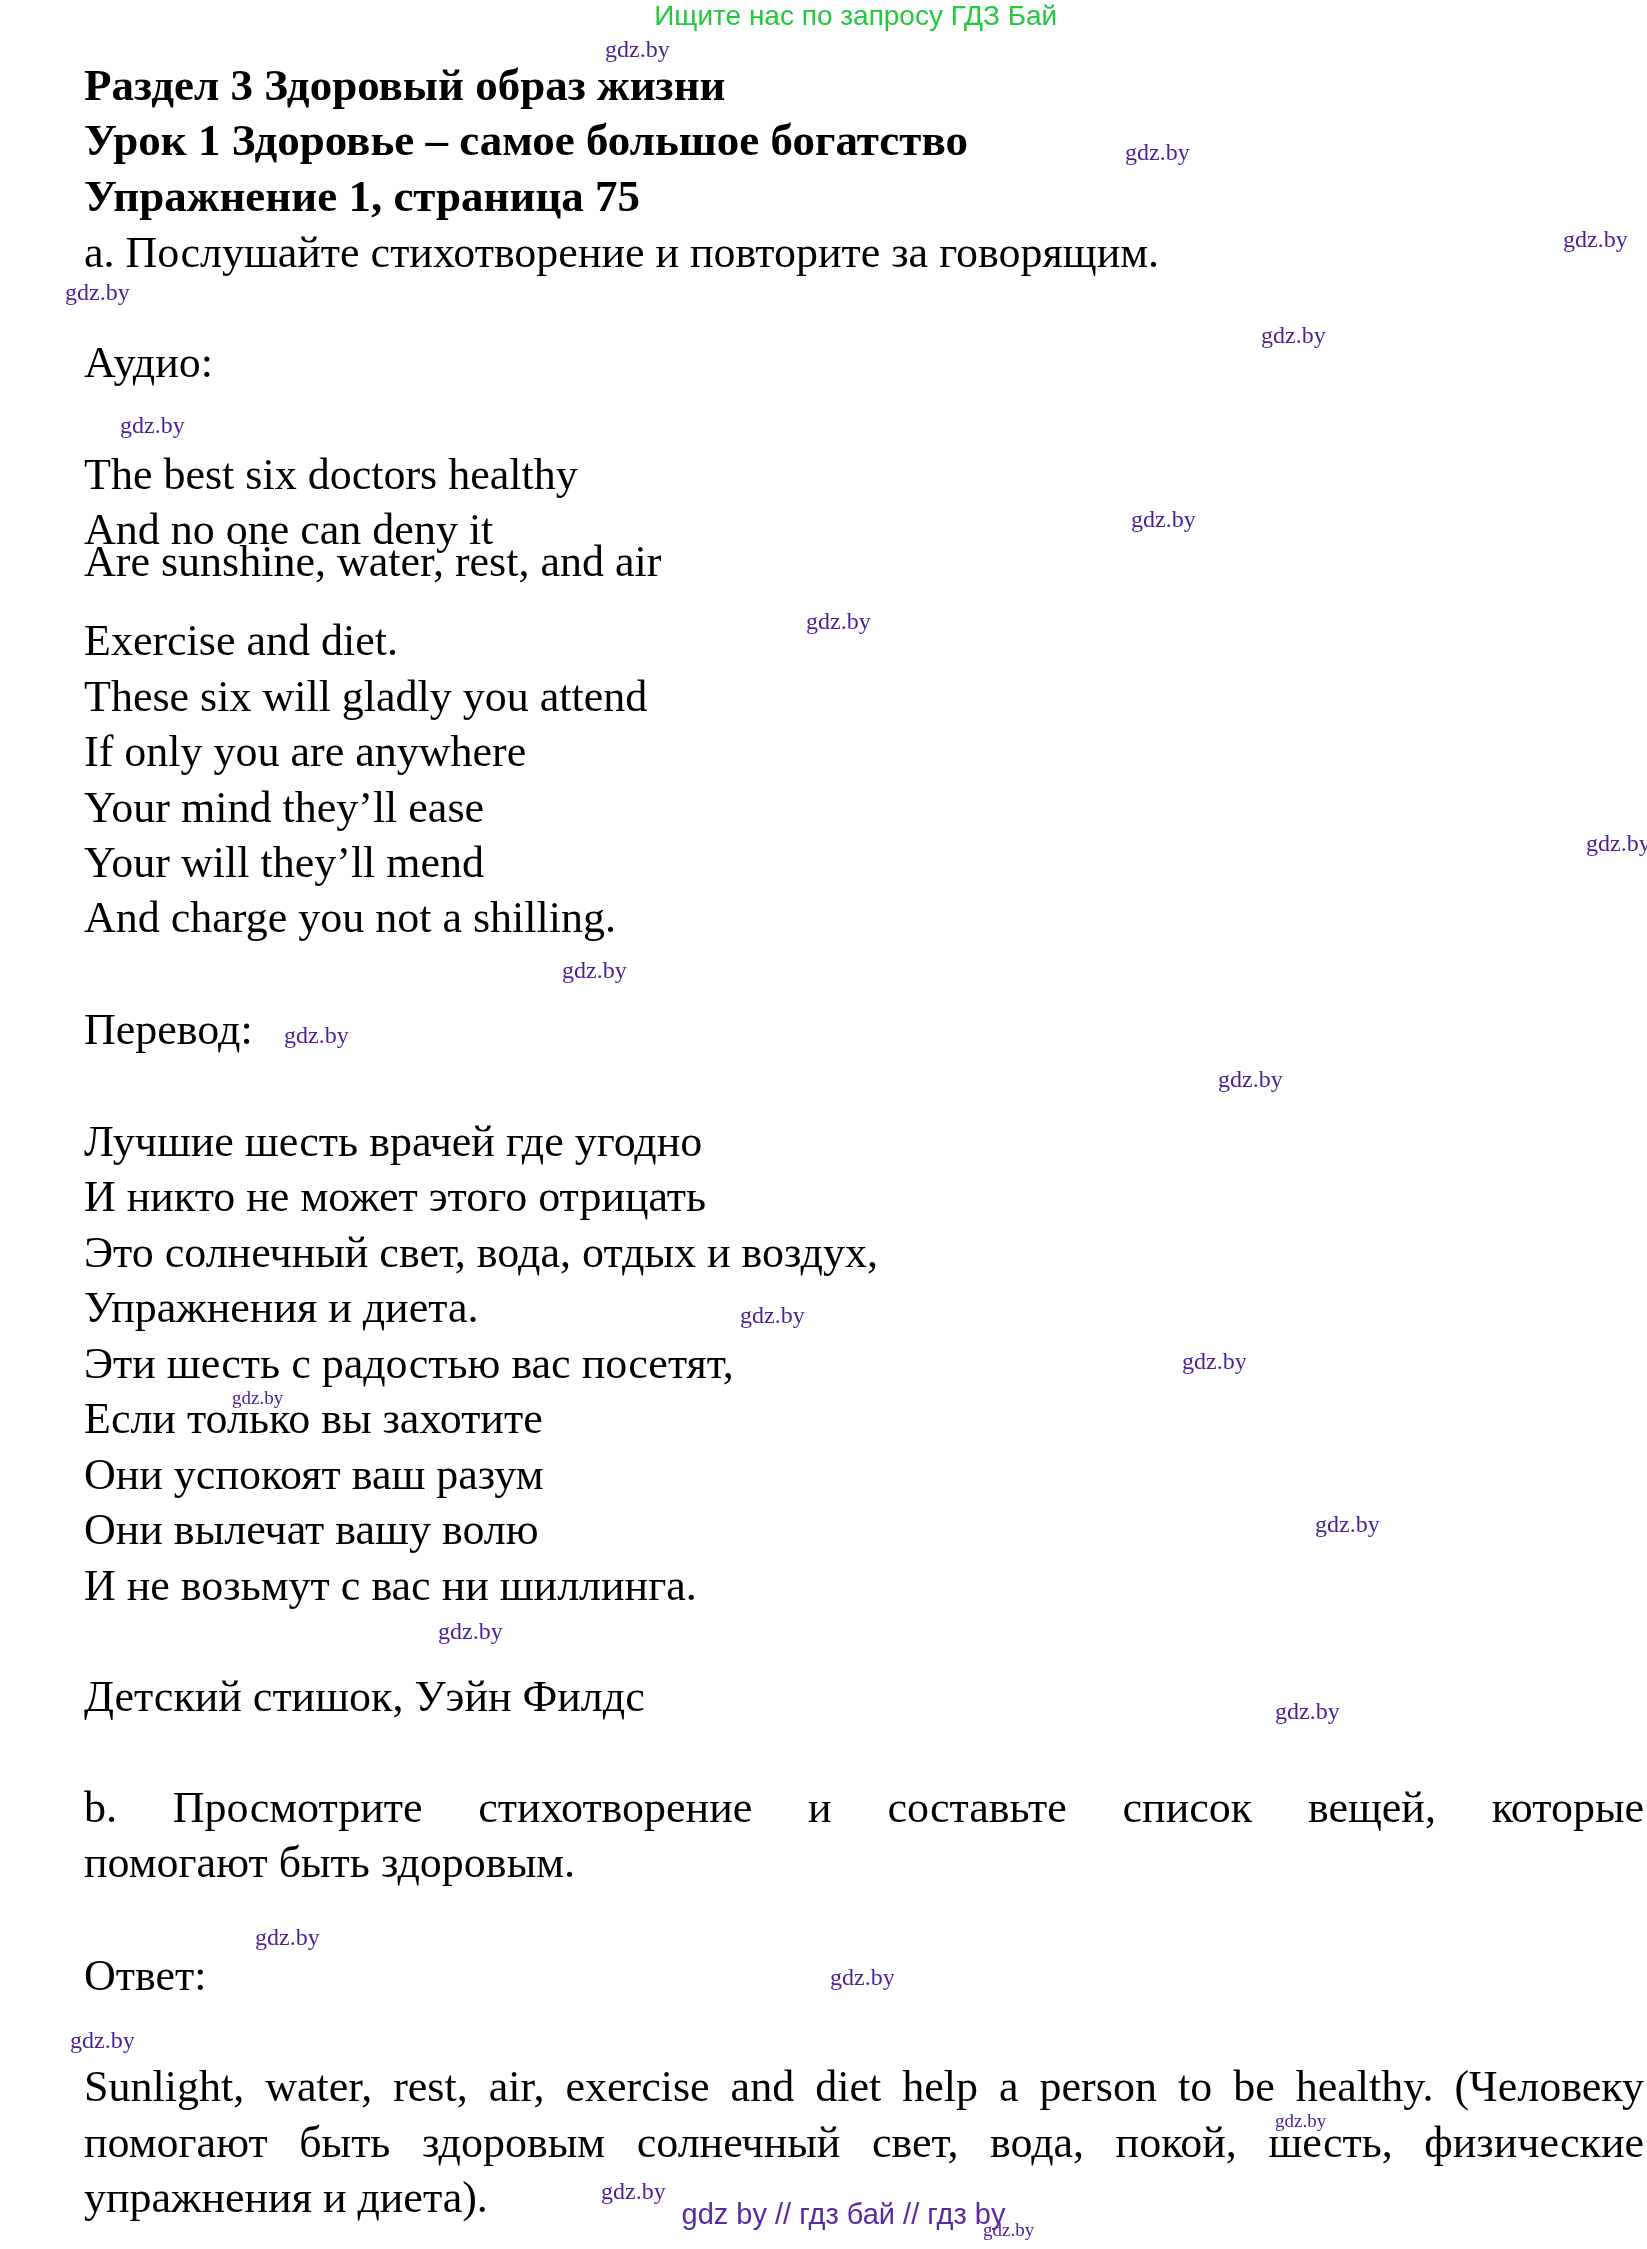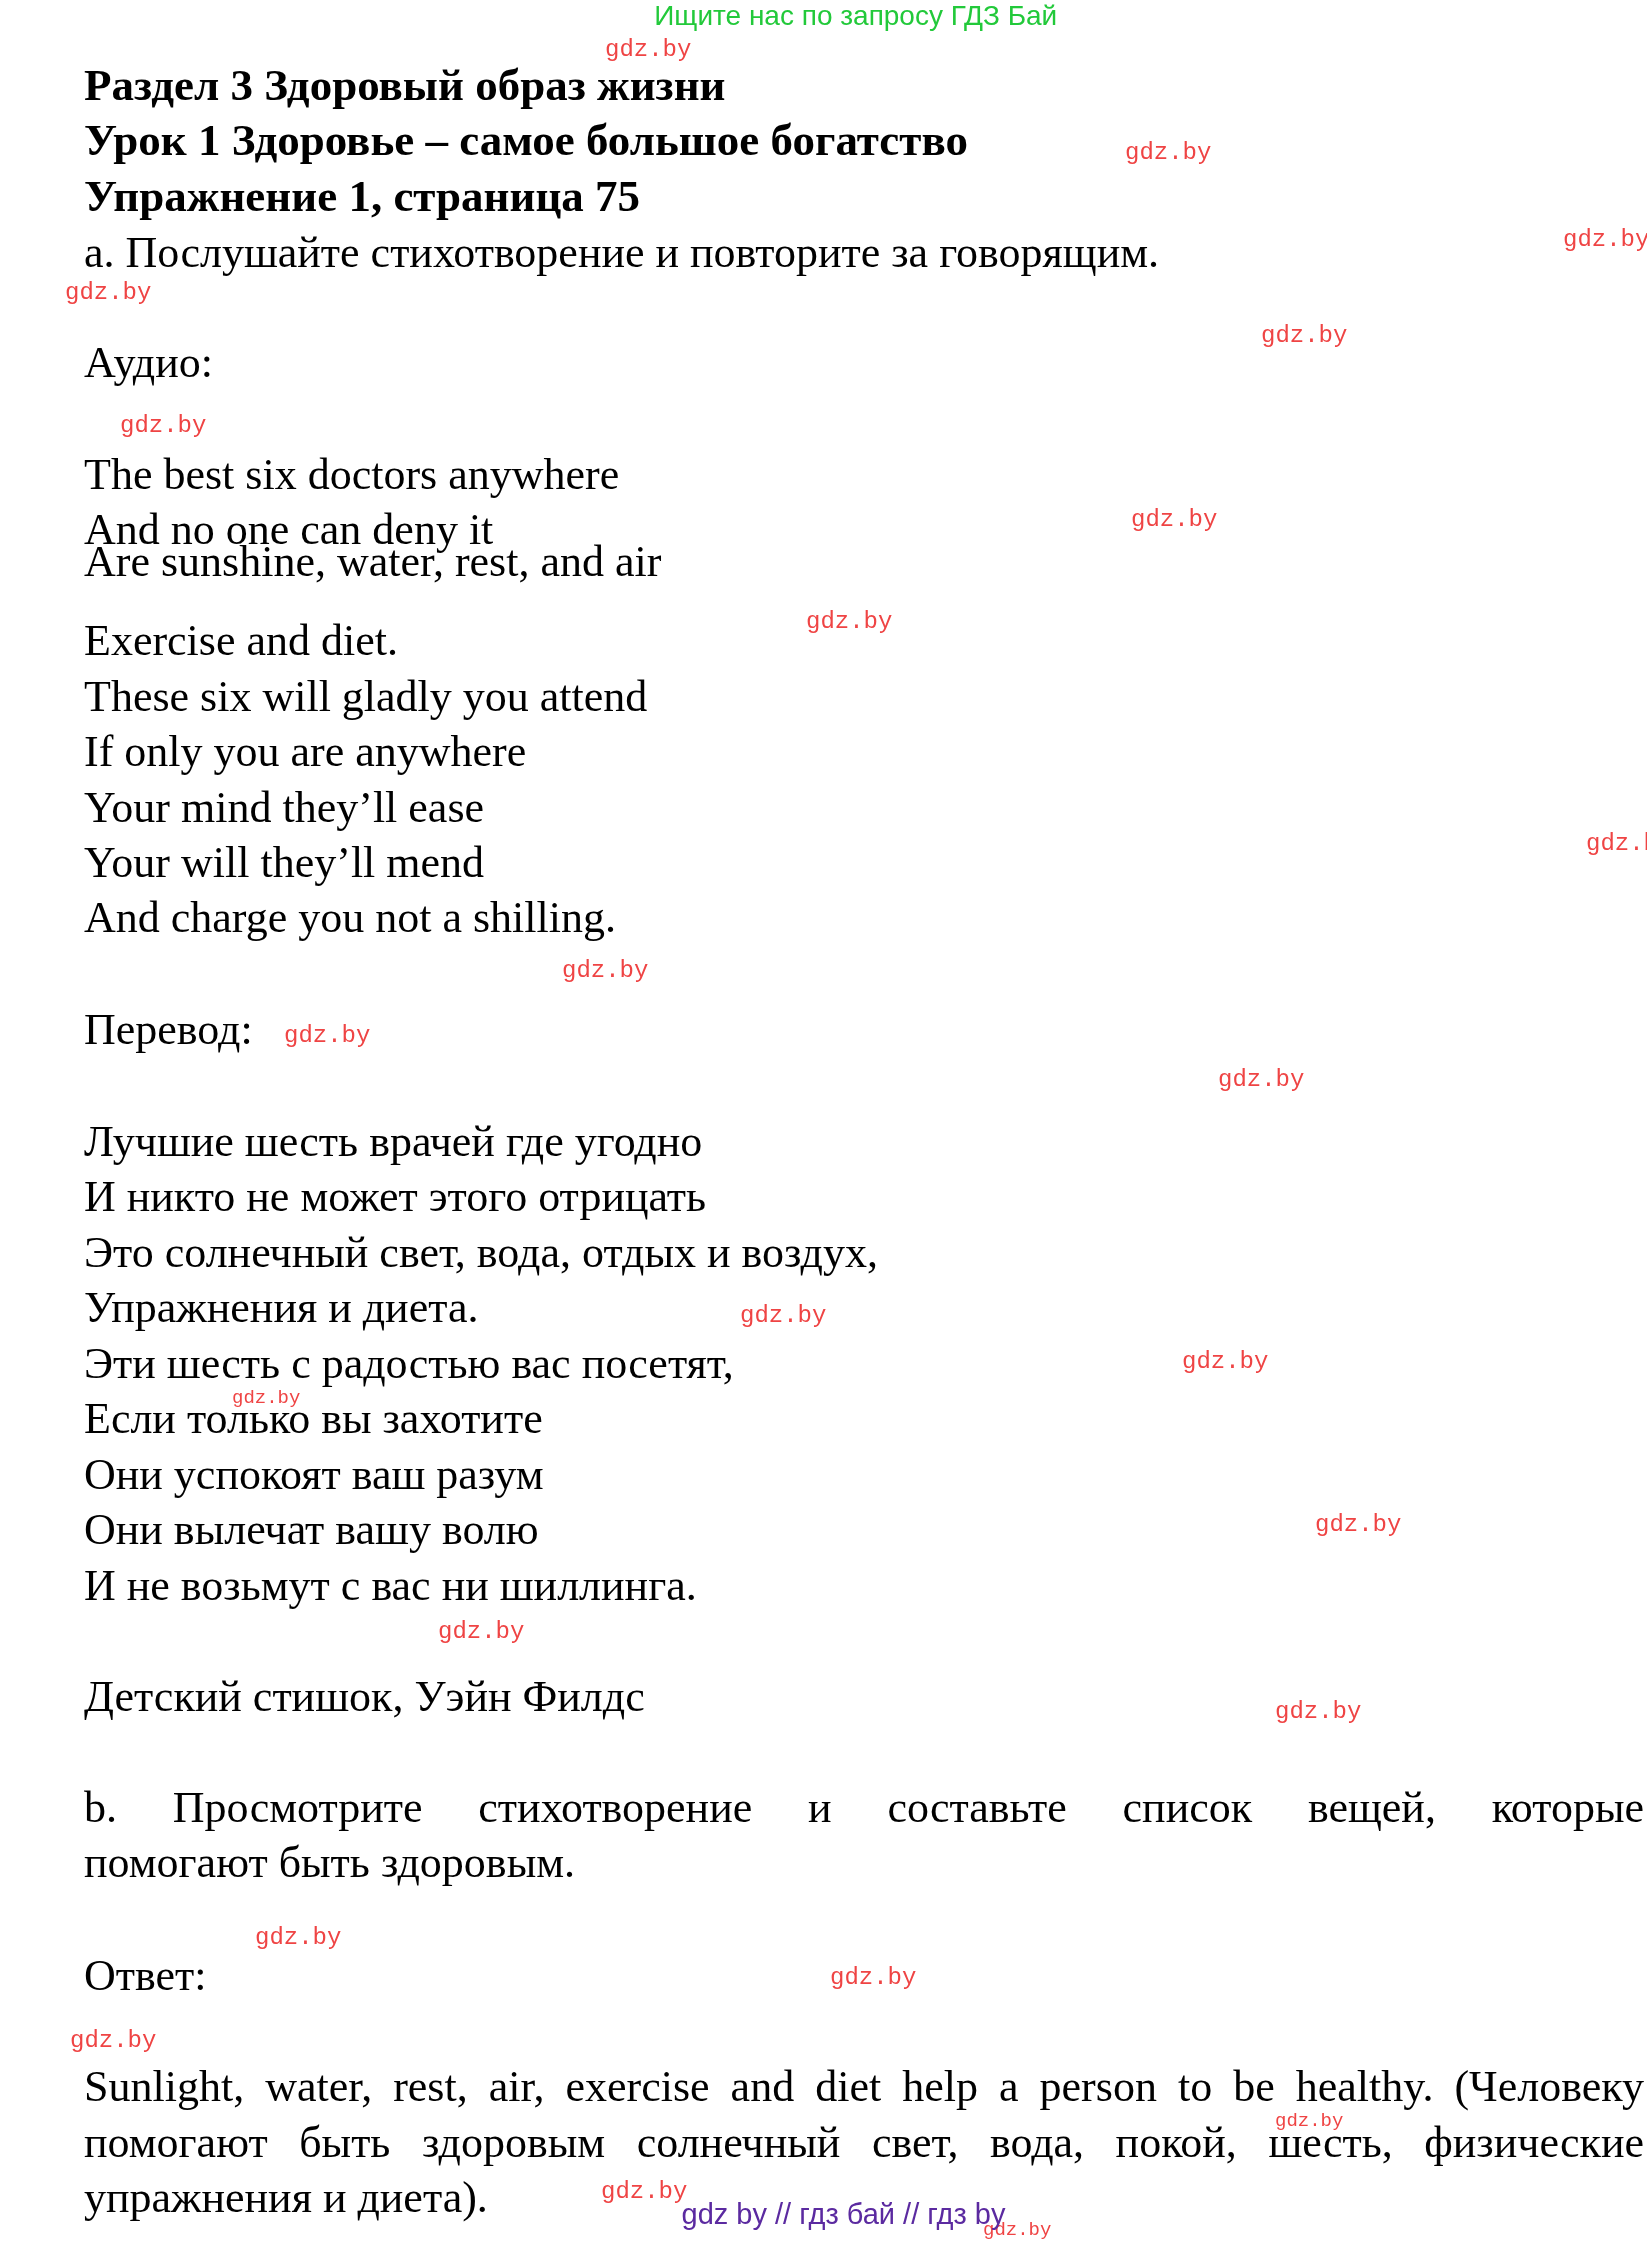--- a/index.html
+++ b/index.html
@@ -1,21 +1,21 @@
 <!DOCTYPE html>
 <html style="font-size:13px"><head>
 <meta charset="utf-8">
 <style>
   html,body{margin:0;padding:0;background:#fff;}
   body{width:1647px;height:2250px;position:relative;overflow:hidden;font-family:"Liberation Serif","DejaVu Serif",serif;color:#000;}
   .abs{position:absolute;white-space:nowrap;margin-left:20px;}
   .top-banner{left:0;width:1647px;top:0;text-align:center;font-family:"Liberation Sans",sans-serif;font-size:28px;color:#22c93a;padding-left:24.5px;box-sizing:border-box;}
   .h{font-weight:bold;font-size:45px;left:64px;}
   .t{font-size:44px;left:64px;}
-  .wm{font-family:Liberation Mono, monospace;font-size:24px;color:#ef4444;}
+  .wm{font-family:Liberation Serif, serif;font-size:24px;color:#4c1d95;}
   .wm-s{font-size:19px;}
   .footer{left:0;width:1647px;top:2239px;text-align:center;font-family:"Liberation Sans",sans-serif;font-size:29px;color:#5b2aa0;transform:translateY(-41px);}
   .just{left:64px;width:1560px;font-size:44px;text-align:justify;text-align-last:justify;white-space:normal;}
 </style>
 </head>
 <body>
 
 <div class="abs top-banner">Ищите нас по запросу ГДЗ Бай</div>
 
 <span class="abs wm" style="left:585px;top:36px">gdz.by</span>
@@ -44,21 +44,21 @@
 <span class="abs wm wm-s" style="left:963px;top:2219px">gdz.by</span>
 
 <div class="abs h" style="top:59px">Раздел 3 Здоровый образ жизни</div>
 <div class="abs h" style="top:114px">Урок 1 Здоровье – самое большое богатство</div>
 <div class="abs h" style="top:170px">Упражнение 1, страница 75</div>
 
 <div class="abs t" style="top:227px">a. Послушайте стихотворение и повторите за говорящим.</div>
 <div class="abs t" style="top:337px">Аудио:</div>
 
 <div>
-  <div class="abs t" style="top:449px">The best six doctors anywhere</div>
+  <div class="abs t" style="top:449px">The best six doctors healthy</div>
   <div class="abs t" style="top:504px">And no one can deny it</div>
   <div class="abs t" style="top:536px">Are sunshine, water, rest, and air</div>
   <div class="abs t" style="top:615px">Exercise and diet.</div>
   <div class="abs t" style="top:671px">These six will gladly you attend</div>
   <div class="abs t" style="top:726px">If only you are anywhere</div>
   <div class="abs t" style="top:782px">Your mind they’ll ease</div>
   <div class="abs t" style="top:837px">Your will they’ll mend</div>
   <div class="abs t" style="top:892px">And charge you not a shilling.</div>
 </div>
 

